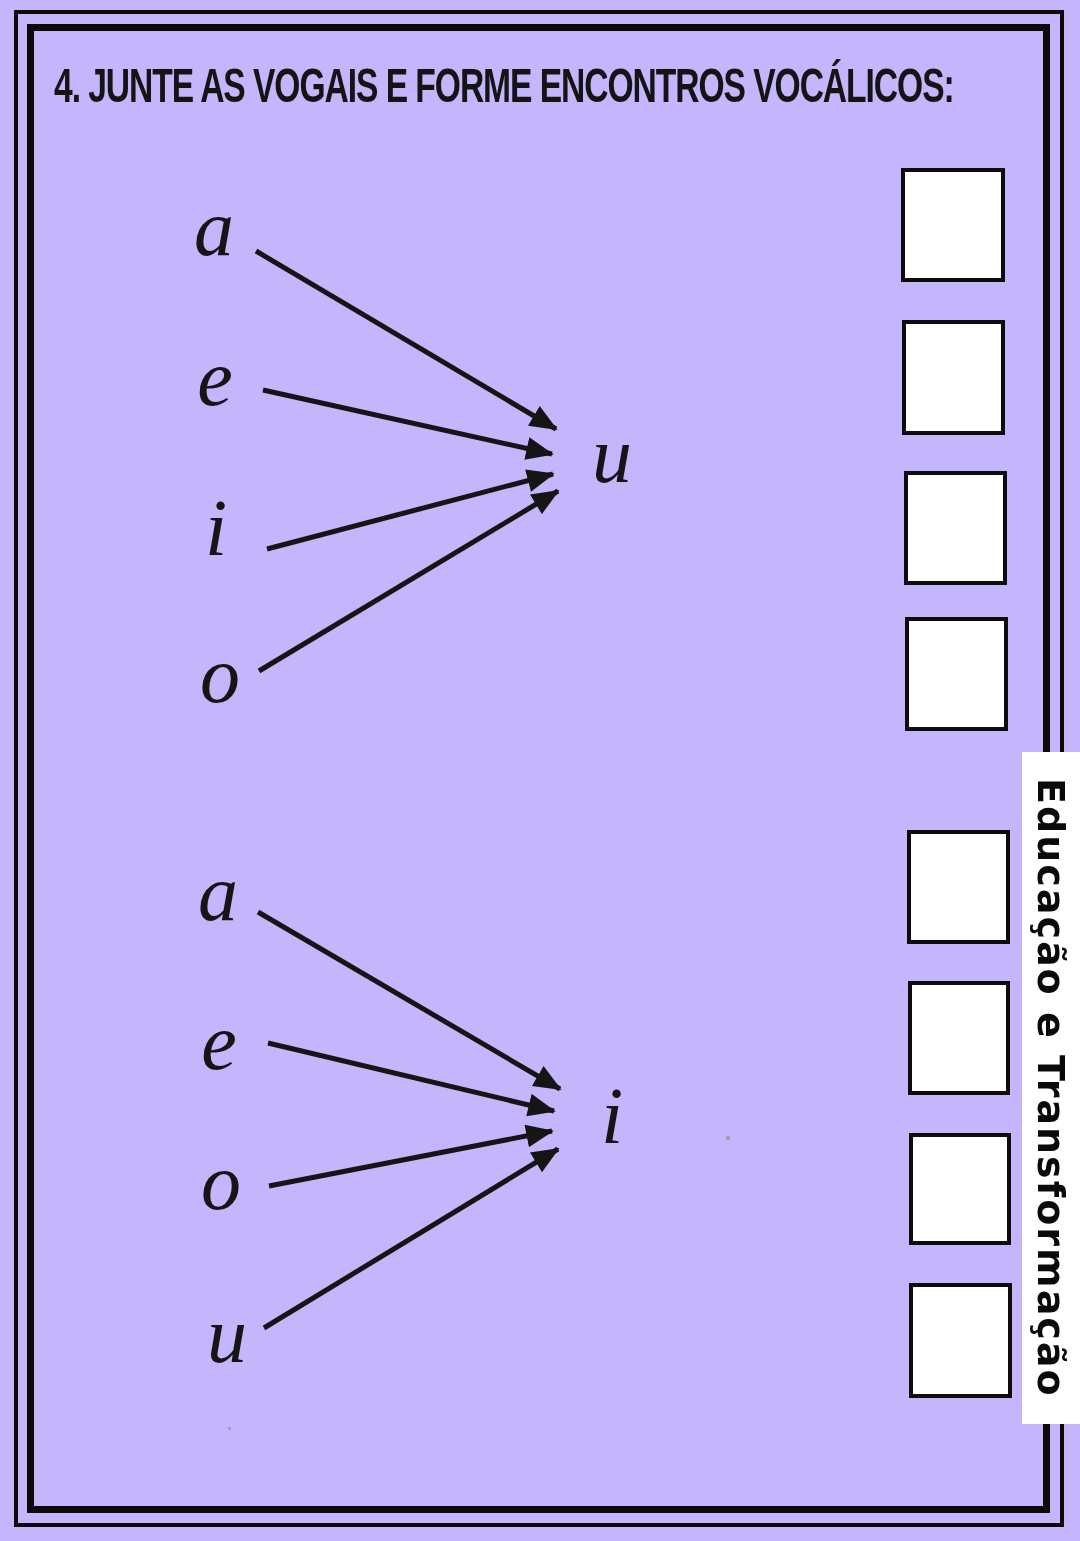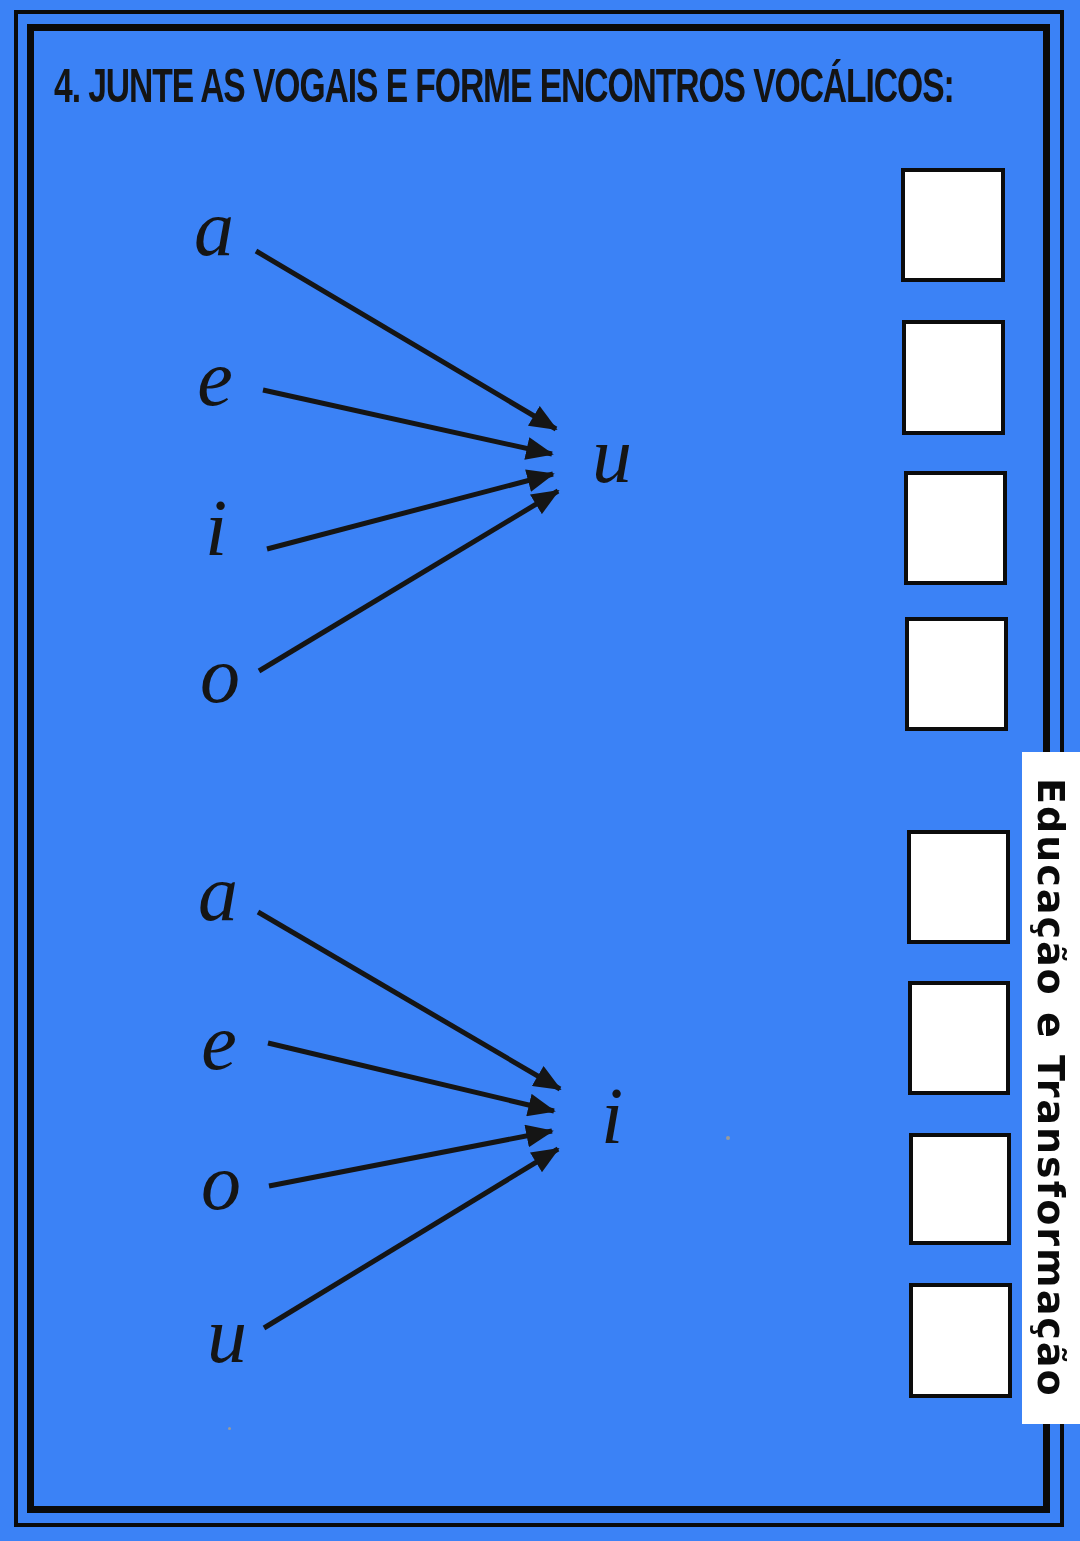--- a/index.html
+++ b/index.html
@@ -1,20 +1,20 @@
 <!DOCTYPE html>
 <html><head>
 <meta charset="utf-8">
 <style>
   html, body { margin: 0; padding: 0; background: #ffffff; }
   .page {
     position: relative;
     width: 1080px;
     height: 1541px;
-    background: #3b82f6;
+    background: #c4b5fd;
     overflow: hidden;
     font-family: "Liberation Sans", sans-serif;
     color: #111111;
   }
   
   .frame-outer {
     position: absolute;
     top: 10px; left: 14px; right: 16px; bottom: 14px;
     border: 4px solid #0a0a0a;
   }

